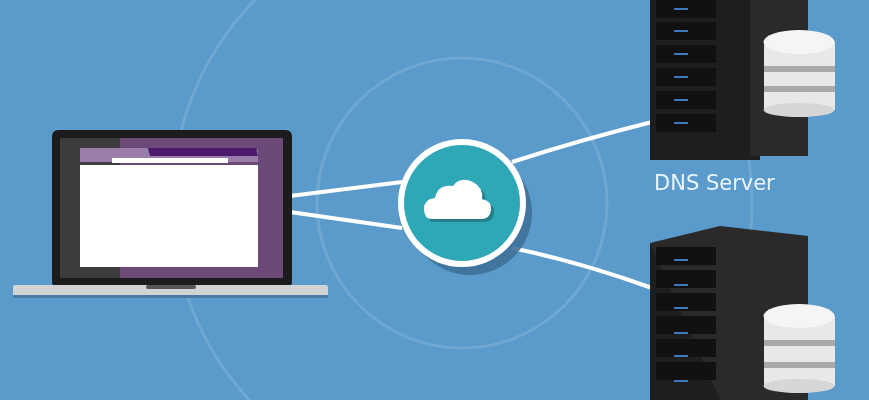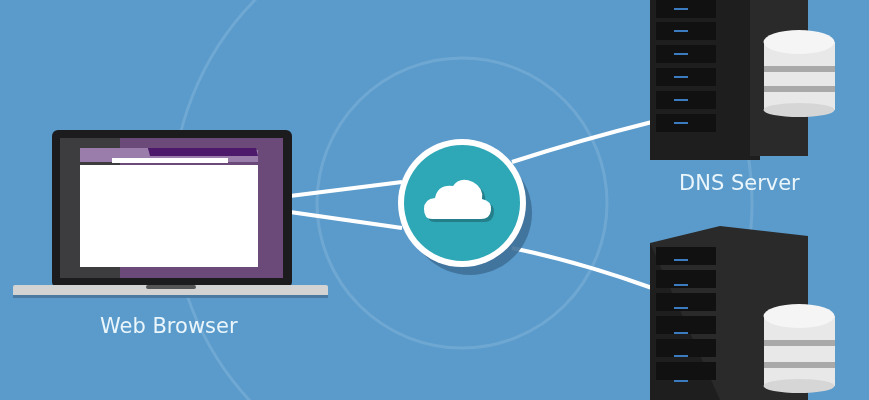--- a/index.html
+++ b/index.html
@@ -100,15 +100,14 @@
   </g>
   <g>
     <rect x="764" y="316" width="71" height="70" fill="#e8e8e8"></rect>
     <ellipse cx="799" cy="386" rx="35.5" ry="7" fill="#d6d6d6"></ellipse>
     <rect x="764" y="340" width="71" height="6" fill="#a9a9a9"></rect>
     <rect x="764" y="362" width="71" height="6" fill="#a9a9a9"></rect>
     <ellipse cx="799" cy="316" rx="35.5" ry="12" fill="#f5f5f5"></ellipse>
   </g>
 </svg>
 
-<div class="label" style="left:100px;top:314px;">Web Browser</div>
-<div class="label" style="left:679px;top:171px;">DNS Server</div>
+<div class="label" style="left:654px;top:171px;">DNS Server</div>
 </div>
 
 </body></html>

